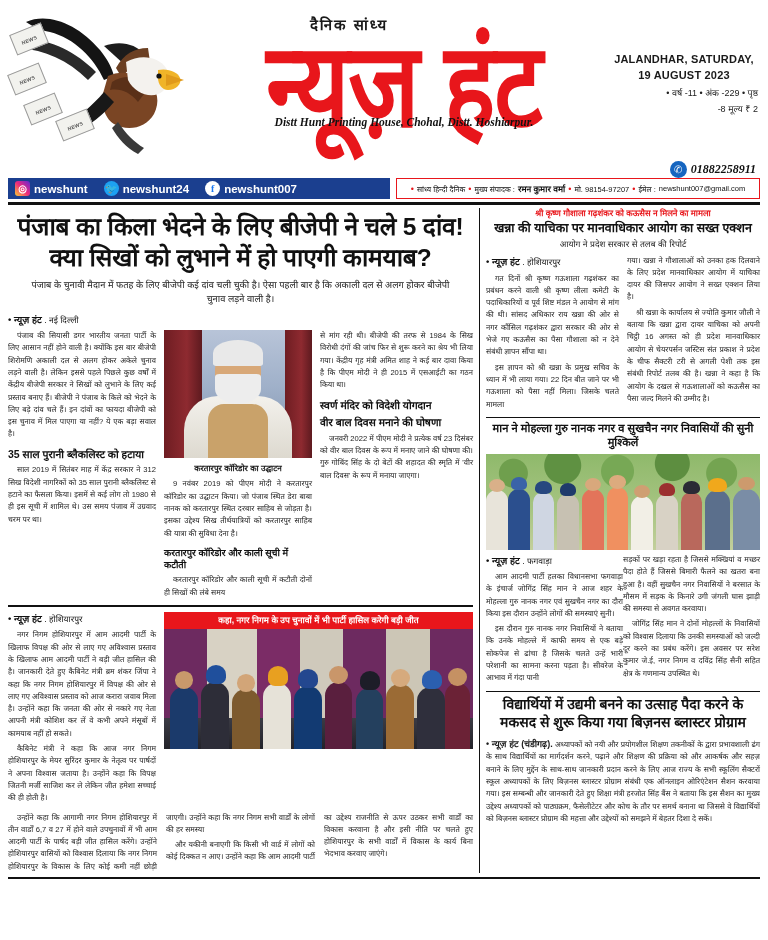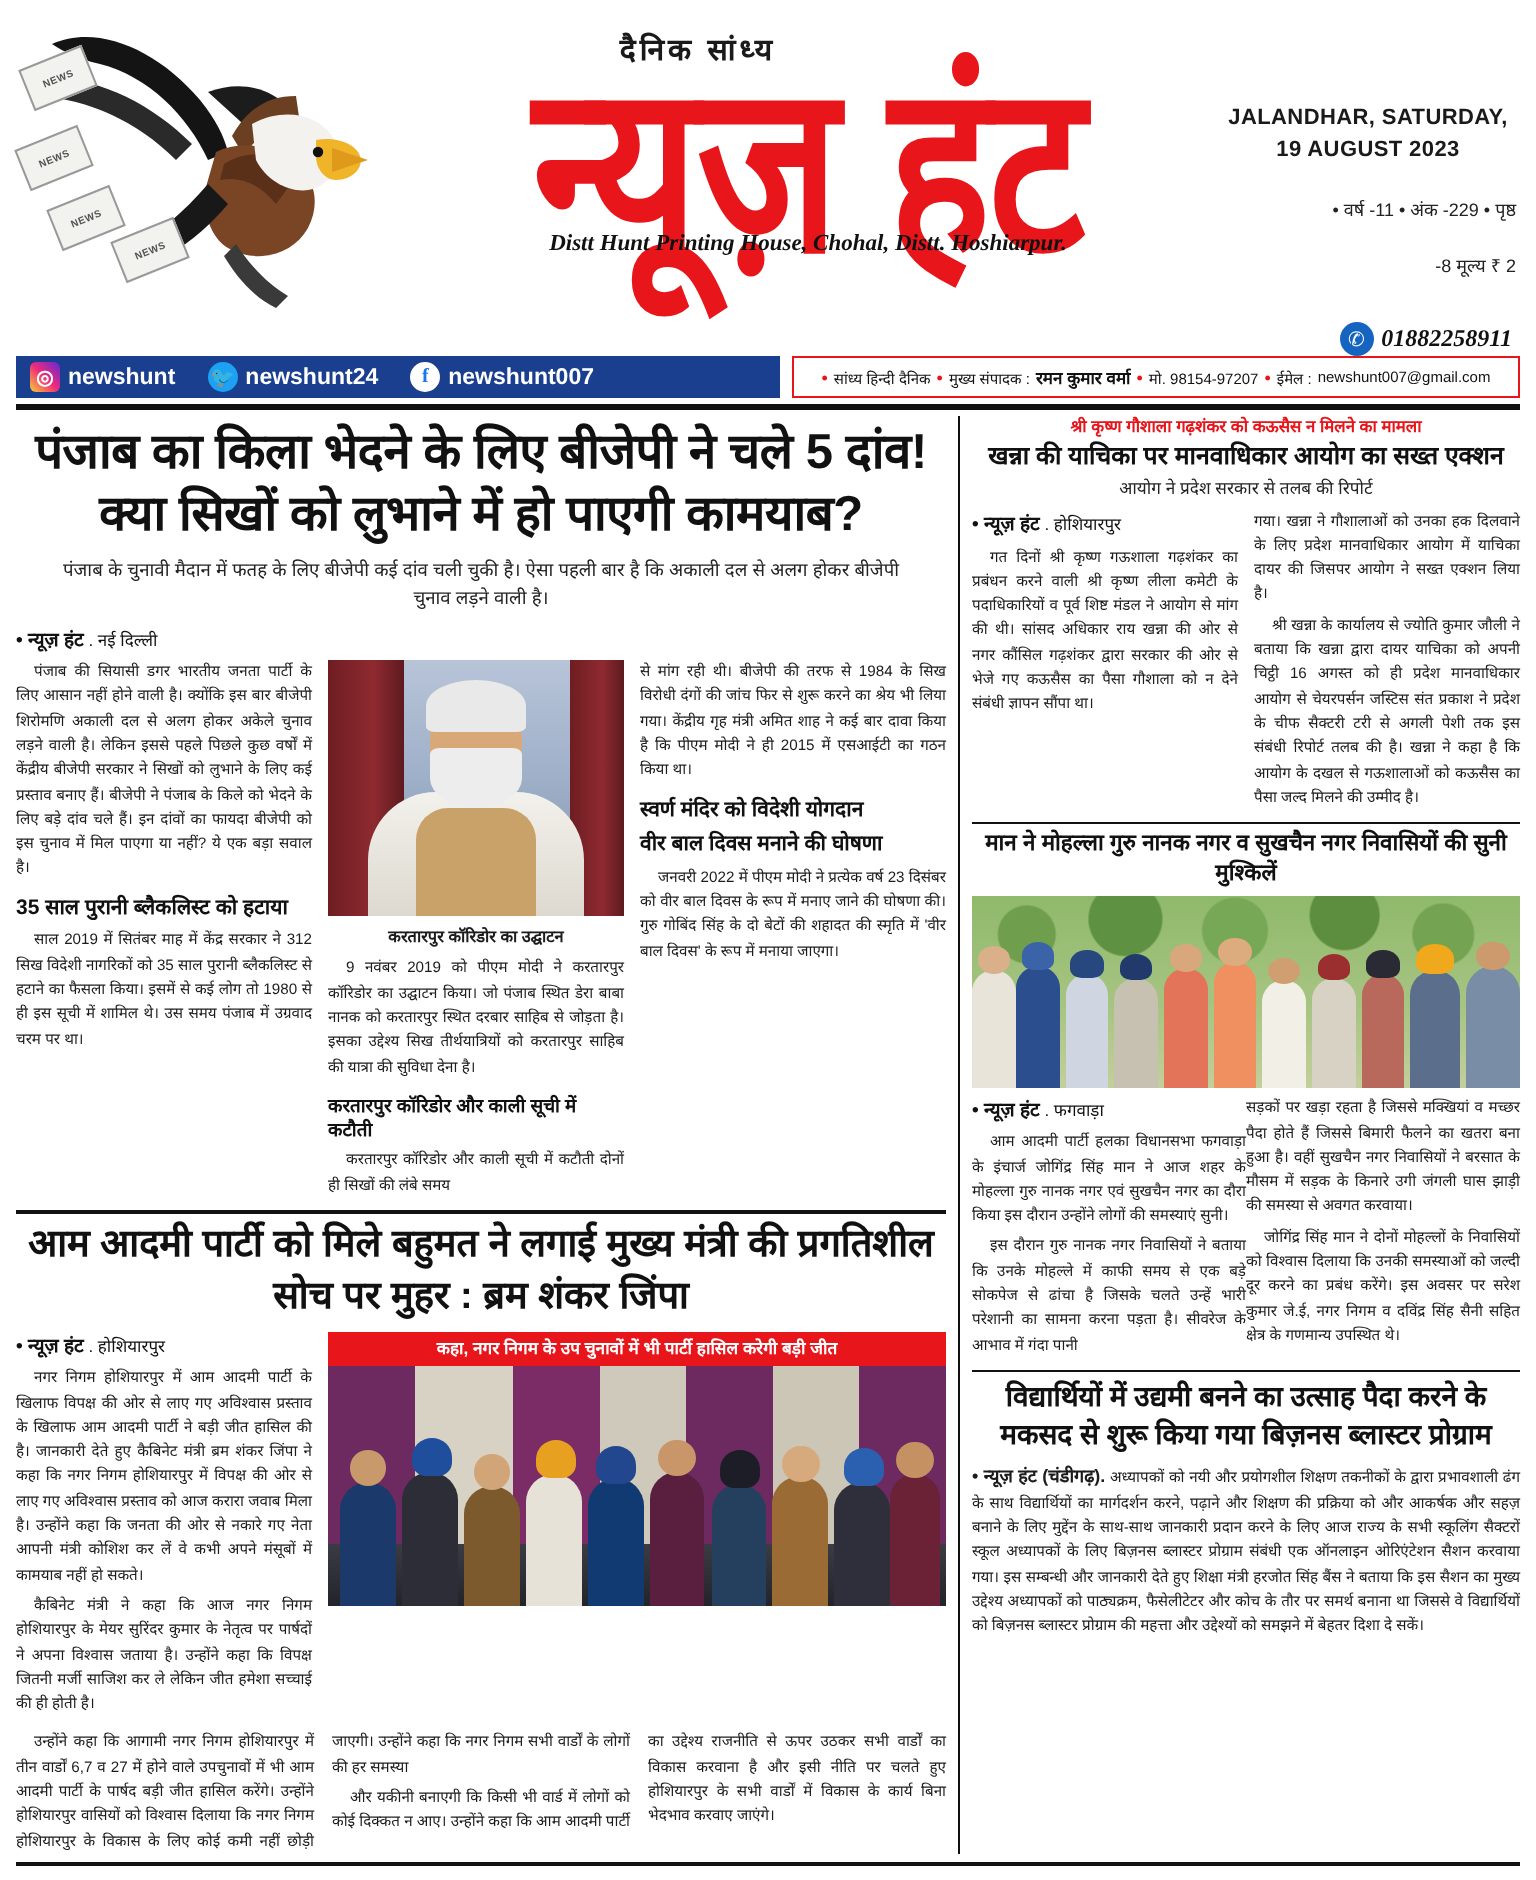--- a/index.html
+++ b/index.html
@@ -47,21 +47,21 @@
     font-family:"Liberation Serif", serif; font-style:italic;
     font-size:11.5px; font-weight:bold; color:#111;
   }
   .dateblock {
     flex:0 0 150px; text-align:right; padding-top:48px; padding-right:2px;
   }
   .dateblock .city,
   .dateblock .date {
     font-size:11px; font-weight:bold; color:#1a1a1a; letter-spacing:.2px; line-height:1.45;text-align:center;
   }
-  .dateblock .meta { font-size:9px; color:#222; line-height:1.5; margin-top:15px; }
+  .dateblock .meta { font-size:9px; color:#222; line-height:1.5; margin-top:3px; }
 
   .phone-wrap {
     position:absolute; right:4px; bottom:-2px; display:flex; align-items:center; gap:4px;
   }
   .phone-circle {
     width:17px; height:17px; border-radius:50%; background:#1565c0;
     display:flex; align-items:center; justify-content:center; color:#fff; font-size:10px;
   }
   .phone-num { font-family:"Liberation Serif", serif; font-style:italic; font-size:12px; font-weight:bold; }
 
@@ -298,21 +298,20 @@
           <div class="subhead">स्वर्ण मंदिर को विदेशी योगदान</div>
           <div class="subhead">वीर बाल दिवस मनाने की घोषणा</div>
           <div class="txtcols c1">
             <p>जनवरी 2022 में पीएम मोदी ने प्रत्येक वर्ष 23 दिसंबर को वीर बाल दिवस के रूप में मनाए जाने की घोषणा की। गुरु गोबिंद सिंह के दो बेटों की शहादत की स्मृति में 'वीर बाल दिवस' के रूप में मनाया जाएगा।</p>
           </div>
         </div>
       </div>
 
       <div class="hr-thick"></div>
 
-      <div class="hl-2">आम आदमी पार्टी को मिले बहुमत ने लगाई मुख्य मंत्री की प्रगतिशील सोच पर मुहर : ब्रम शंकर जिंपा</div>
 
       <div style="display:flex; gap:8px; margin-top:5px;">
         <div style="flex:0 0 148px;">
           <div class="byline" style="margin-top:0;">
             <b>• न्यूज़ हंट</b>
             <span>. होशियारपुर</span>
           </div>
           <div class="txtcols c1" style="margin-top:4px;">
             <p>नगर निगम होशियारपुर में आम आदमी पार्टी के खिलाफ विपक्ष की ओर से लाए गए अविश्वास प्रस्ताव के खिलाफ आम आदमी पार्टी ने बड़ी जीत हासिल की है। जानकारी देते हुए कैबिनेट मंत्री ब्रम शंकर जिंपा ने कहा कि नगर निगम होशियारपुर में विपक्ष की ओर से लाए गए अविश्वास प्रस्ताव को आज करारा जवाब मिला है। उन्होंने कहा कि जनता की ओर से नकारे गए नेता आपनी मंत्री कोशिश कर लें वे कभी अपने मंसूबों में कामयाब नहीं हो सकते।</p>
             <p>कैबिनेट मंत्री ने कहा कि आज नगर निगम होशियारपुर के मेयर सुरिंदर कुमार के नेतृत्व पर पार्षदों ने अपना विश्वास जताया है। उन्होंने कहा कि विपक्ष जितनी मर्जी साजिश कर ले लेकिन जीत हमेशा सच्चाई की ही होती है।</p>
@@ -361,20 +360,21 @@
       <div class="hl-r-sub">आयोग ने प्रदेश सरकार से तलब की रिपोर्ट</div>
 
       <div style="display:flex; gap:8px; margin-top:5px;">
         <div style="flex:1;">
           <div class="byline" style="margin-top:0;">
             <b>• न्यूज़ हंट</b>
             <span>. होशियारपुर</span>
           </div>
           <div class="txtcols c1" style="margin-top:5px;">
             <p>गत दिनों श्री कृष्ण गऊशाला गढ़शंकर का प्रबंधन करने वाली श्री कृष्ण लीला कमेटी के पदाधिकारियों व पूर्व शिष्ट मंडल ने आयोग से मांग की थी। सांसद अधिकार राय खन्ना की ओर से नगर कौंसिल गढ़शंकर द्वारा सरकार की ओर से भेजे गए कऊसैस का पैसा गौशाला को न देने संबंधी ज्ञापन सौंपा था।</p>
+            <p>इस ज्ञापन को श्री खन्ना के प्रमुख सचिव के ध्यान में भी लाया गया। 22 दिन बीत जाने पर भी गऊशाला को पैसा नहीं मिला। जिसके चलते मामला</p>
           </div>
         </div>
         <div style="flex:1;">
           <div class="txtcols c1">
             <p style="text-indent:0;">गया। खन्ना ने गौशालाओं को उनका हक दिलवाने के लिए प्रदेश मानवाधिकार आयोग में याचिका दायर की जिसपर आयोग ने सख्त एक्शन लिया है।</p>
             <p>श्री खन्ना के कार्यालय से ज्योति कुमार जौली ने बताया कि खन्ना द्वारा दायर याचिका को अपनी चिट्ठी 16 अगस्त को ही प्रदेश मानवाधिकार आयोग से चेयरपर्सन जस्टिस संत प्रकाश ने प्रदेश के चीफ सैक्टरी टरी से अगली पेशी तक इस संबंधी रिपोर्ट तलब की है। खन्ना ने कहा है कि आयोग के दखल से गऊशालाओं को कऊसैस का पैसा जल्द मिलने की उम्मीद है।</p>
           </div>
         </div>
       </div>
 

